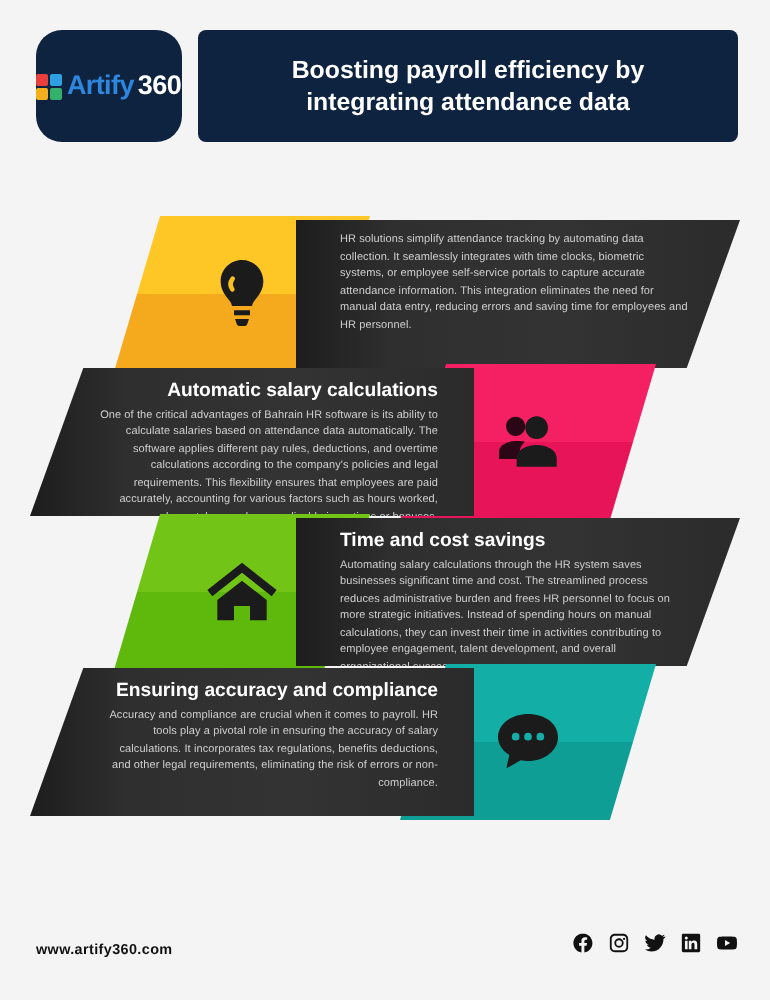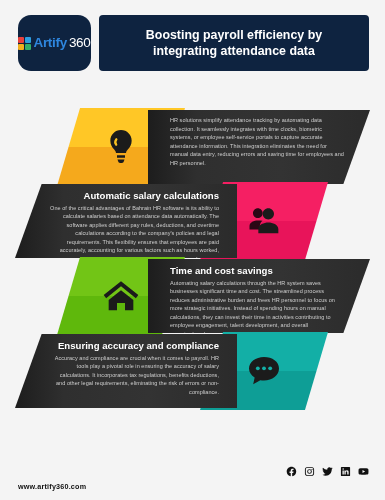--- a/index.html
+++ b/index.html
@@ -21,21 +21,21 @@
     display:flex;align-items:center;justify-content:center;
   }
   .logo-inner{display:flex;align-items:center;gap:2px;justify-content:center;}
   .logo-mark{width:13px;height:13px;position:relative;flex:none;}
   .logo-mark i{position:absolute;width:6px;height:6px;border-radius:1px;display:block;}
   .lm1{left:0;top:0;background:#e9403c;}
   .lm2{left:7px;top:0;background:#2e9fe0;}
   .lm3{left:0;top:7px;background:#f2b01e;}
   .lm4{left:7px;top:7px;background:#33b06a;}
   .logo-word{font-size:13.5px;font-weight:bold;color:#2e86de;letter-spacing:-.3px;line-height:1;}
-  .logo-360{font-size:13.5px;font-weight:normal;color:#ffffff;letter-spacing:-.3px;line-height:1;}
+  .logo-360{font-size:13.5px;font-weight:bold;color:#ffffff;letter-spacing:-.3px;line-height:1;}
 
   .title-box{
     position:absolute;left:99px;top:15px;width:270px;height:56px;
     background:#0e2340;border-radius:4px;
     display:flex;align-items:center;justify-content:center;
     text-align:center;
   }
   .title-text{
     color:#fff;font-size:12.4px;font-weight:bold;line-height:1.33;
     padding:0 16px;
@@ -87,21 +87,21 @@
   }
   .b-body{
     color:#cfcfcf;font-size:5.5px;line-height:1.55;margin:0;
     letter-spacing:.05px;
   }
 
   
   .footer{position:absolute;left:0;bottom:0;width:385px;height:44px;}
   .site{
     position:absolute;left:18px;top:14px;
-    font-size:7.2px;font-weight:bold;color:#111;letter-spacing:.2px;margin-top:12px;
+    font-size:7.2px;font-weight:bold;color:#111;letter-spacing:.2px;
   }
   .socials{
     position:absolute;right:16px;top:10px;
     display:flex;align-items:center;gap:7px;
   }
   .socials svg{display:block;width:11px;height:11px;fill:#111;}
 </style>
 </head>
 <body style="background: rgb(244, 244, 244);">
 

